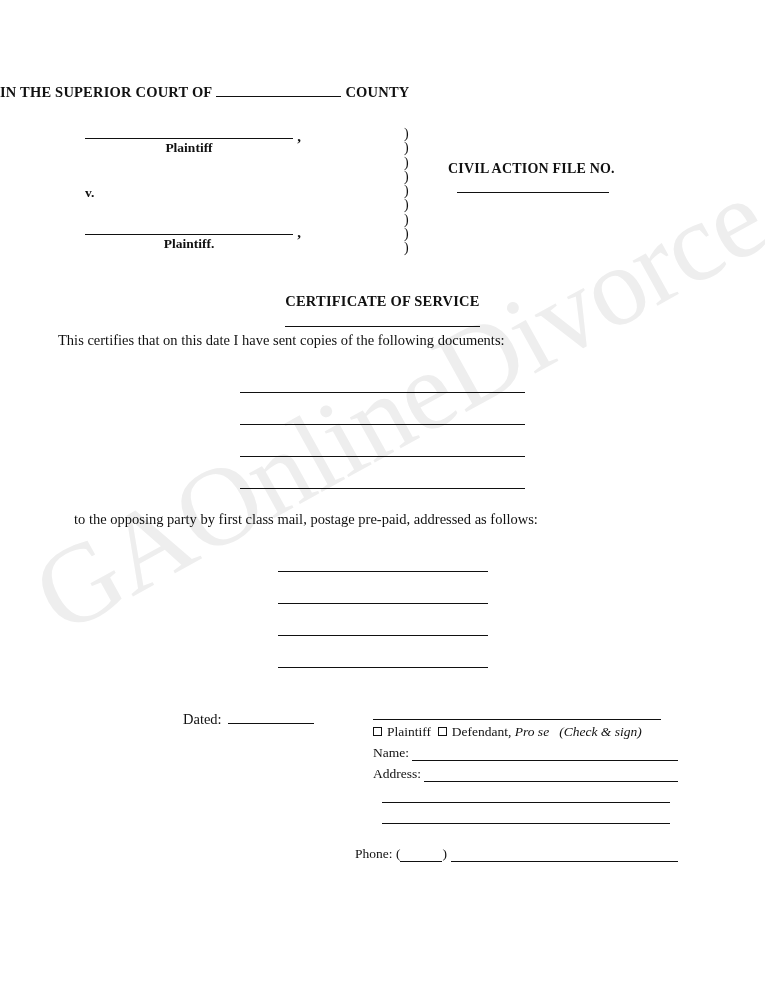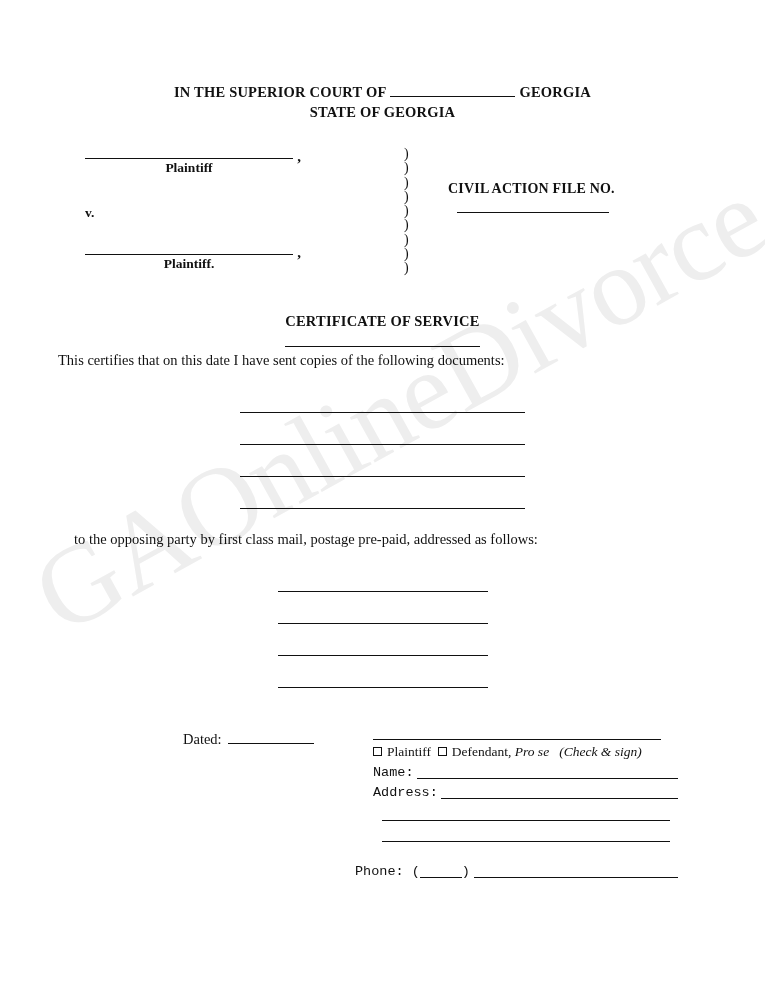--- a/index.html
+++ b/index.html
@@ -44,21 +44,21 @@
   
   .doc-header {
     text-align: center;
     margin-top: 84px;
     font-weight: bold;
     font-size: 14.5px;
     letter-spacing: .2px;
   }
   .hdr-line1 {
     display: flex;
-    justify-content: center;
+    justify-content: flex-start;
     align-items: baseline;
     white-space: pre;
   }
   .hdr-blank {
     display: inline-block;
     width: 125px;
     border-bottom: 1.6px solid #111;
     margin: 0 4px 0 4px;
     height: 13px;
   }
@@ -209,24 +209,23 @@
     display: inline-block;
     width: 9px; height: 9px;
     border: 1.2px solid #111;
     margin-right: 5px;
     position: relative;
     top: 0px;
     flex: 0 0 auto;
   }
   .field-row {
     display: flex;
-    align-items: center;
+    align-items: flex-end;
     margin-top: 5px;
     white-space: pre;
-    font-family: Liberation Mono, monospace;
   }
   .field-label { flex: 0 0 auto; font-size: 13.5px; }
   .field-rule {
     flex: 1 1 auto;
     border-bottom: 1.4px solid #111;
     height: 13px;
     margin-left: 3px;
   }
   .addr-cont {
     border-bottom: 1.4px solid #111;
@@ -241,23 +240,22 @@
 <body>
 
 <div class="watermark">GAOnlineDivorce.com</div>
 
 <div class="page">
 
   <div class="doc-header">
     <div class="hdr-line1">
       <span>IN THE SUPERIOR COURT OF</span>
       <span class="hdr-blank"></span>
-      <span>GEORGIA</span>
-    </div>
-    <div class="hdr-line2">STATE OF GEORGIA</div>
+      <span>COUNTY</span>
+    </div>
   </div>
 
   <div class="caption">
 
     <div class="cap-left">
       <div class="party-rule">
         <span class="comma">,</span>
       </div>
       <div class="party-label">Plaintiff</div>
     </div>

